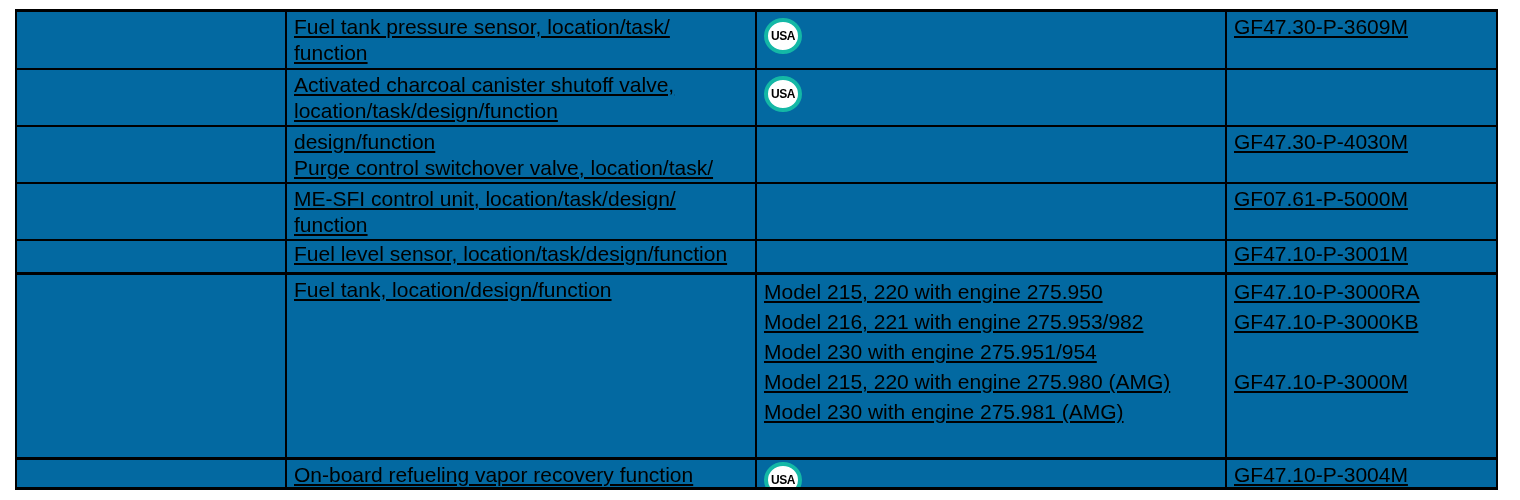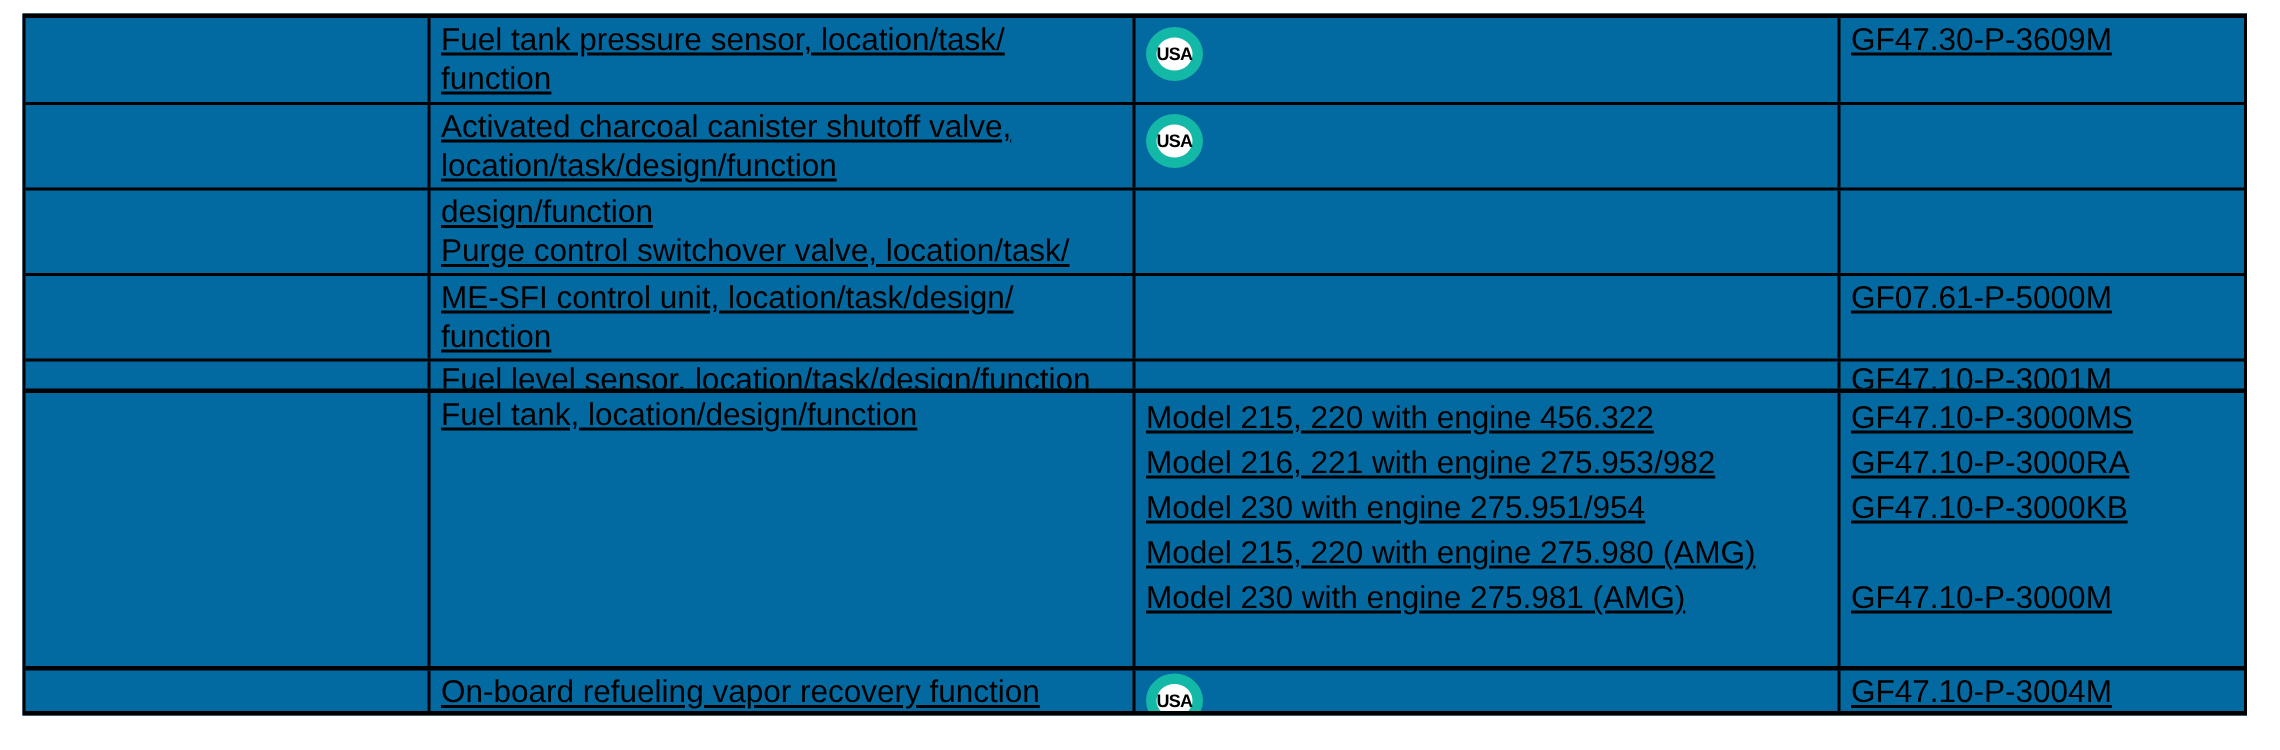--- a/index.html
+++ b/index.html
@@ -11,37 +11,37 @@
   .doc-table{
     position:absolute;left:15px;top:9px;width:1483px;
     box-sizing:border-box;background:#0369a1;
     border:2px solid #000;border-top-width:3px;border-bottom-width:3px;text-decoration:underline;
   }
   .row{display:flex;box-sizing:border-box;border-top:2px solid #000;}
   .row:first-child{border-top:none;}
   .row.thick{border-top-width:3px;}
   .r14{height:57px;}
   .row:first-child.r14{height:56px;}
-  .r5{height:20px;}
+  .r5{height:33px;}
   .r6{height:185px;}
   .r7{height:30px;}
   .cell{box-sizing:border-box;overflow:hidden;}
   .c1{width:270px;border-right:2px solid #000;}
   .c2{width:470px;border-right:2px solid #000;padding:2px 3px 0 7px;}
   .c3{width:470px;border-right:2px solid #000;padding:0 3px 0 7px;}
   .c4{flex:1;padding:2px 3px 0 7px;}
   .ln{font-size:21px;line-height:26px;white-space:nowrap;}
   .r5 .ln{line-height:21px;}
   .r7 .ln{line-height:25px;}
   .r6 .c3 .ln,.r6 .c4 .ln{height:30px;line-height:30px;}
   .r6 .c3,.r6 .c4{padding-top:2px;}
   .usa{
     display:inline-flex;align-items:center;justify-content:center;
     box-sizing:border-box;width:38px;height:36px;
-    border:7px solid #14b8a6;border-radius:50%;
+    border:4px solid #14b8a6;border-radius:50%;
     font-size:12px;font-weight:700;letter-spacing:-0.5px;
     margin-top:6px;background:#fff;
   }
   .r7 .usa{margin-top:2px;}
 </style>
 </head>
 <body>
 
 <div class="doc-table">
 
@@ -70,20 +70,23 @@
     </div>
   </div>
 
   <div class="row r14">
     <div class="cell c1"></div>
     <div class="cell c2">
       <div class="ln">design/function</div>
       <div class="ln">Purge control switchover valve, location/task/</div>
     </div>
     <div class="cell c3"></div>
+    <div class="cell c4">
+      <div class="ln">GF47.30-P-4030M</div>
+    </div>
   </div>
 
   <div class="row r14">
     <div class="cell c1"></div>
     <div class="cell c2">
       <div class="ln">ME-SFI control unit, location/task/design/</div>
       <div class="ln">function</div>
     </div>
     <div class="cell c3"></div>
     <div class="cell c4">
@@ -101,28 +104,27 @@
       <div class="ln">GF47.10-P-3001M</div>
     </div>
   </div>
 
   <div class="row r6 thick">
     <div class="cell c1"></div>
     <div class="cell c2">
       <div class="ln">Fuel tank, location/design/function</div>
     </div>
     <div class="cell c3">
-      <div class="ln">Model 215, 220 with engine 456.322</div>
+      <div class="ln">Model 215, 220 with engine 275.950</div>
       <div class="ln">Model 216, 221 with engine 275.953/982</div>
       <div class="ln">Model 230 with engine 275.951/954</div>
       <div class="ln">Model 215, 220 with engine 275.980 (AMG)</div>
       <div class="ln">Model 230 with engine 275.981 (AMG)</div>
     </div>
     <div class="cell c4">
-      <div class="ln">GF47.10-P-3000MS</div>
       <div class="ln">GF47.10-P-3000RA</div>
       <div class="ln">GF47.10-P-3000KB</div>
       <div class="ln"></div>
       <div class="ln">GF47.10-P-3000M</div>
     </div>
   </div>
 
   <div class="row r7 thick">
     <div class="cell c1"></div>
     <div class="cell c2">

